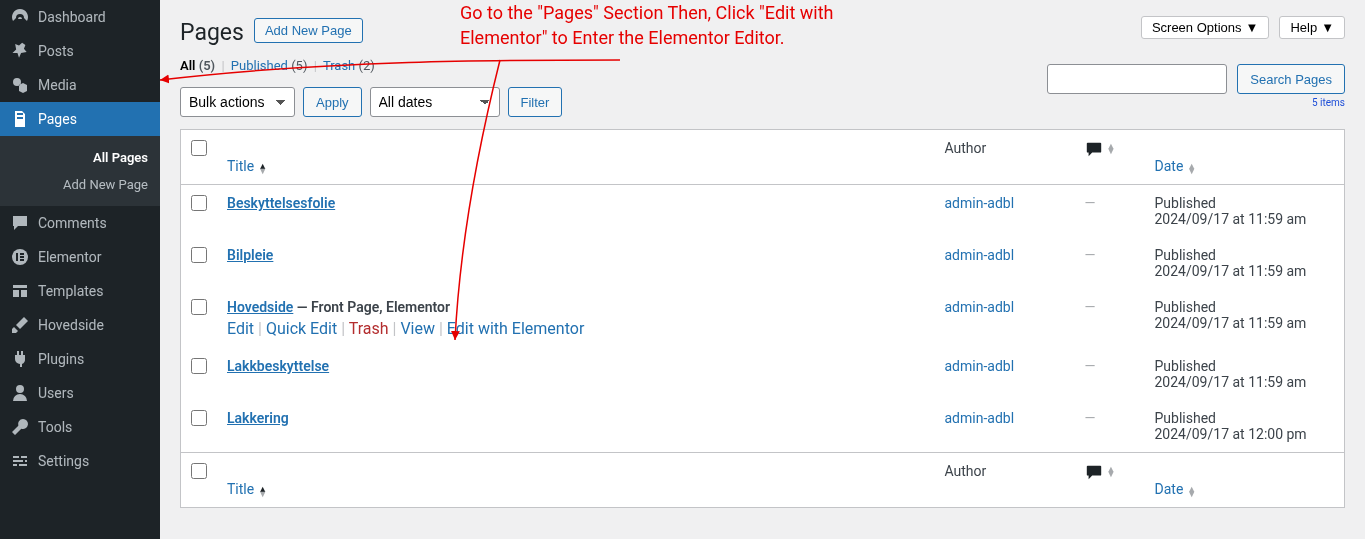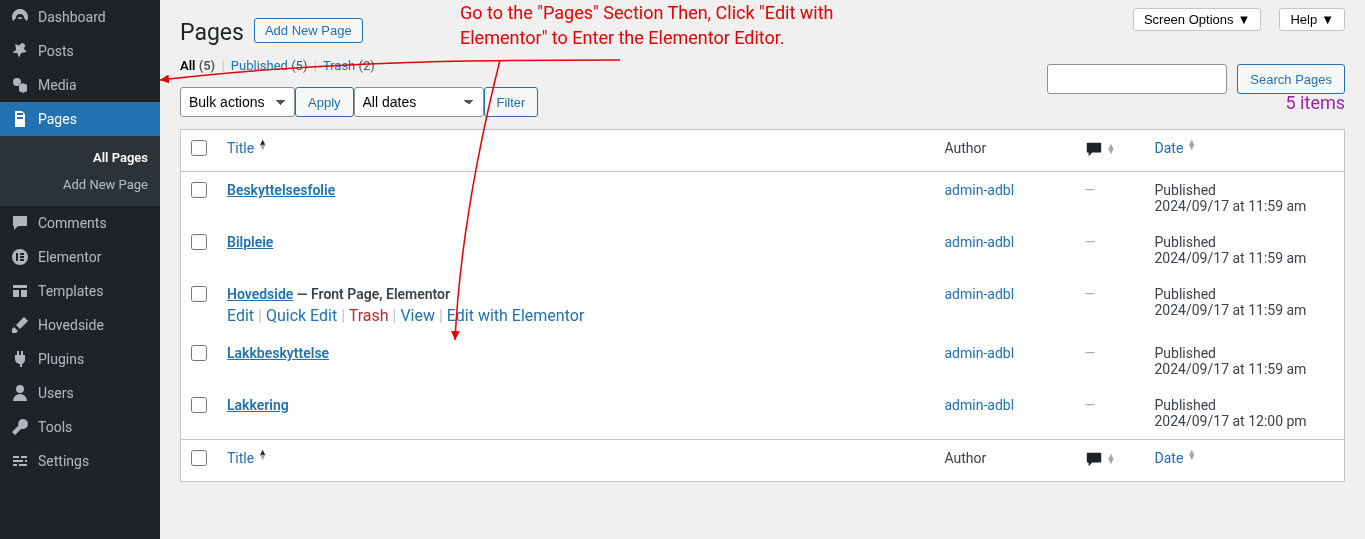--- a/index.html
+++ b/index.html
@@ -11,39 +11,39 @@
   .sidebar-item.active { background: #2271b1; color: #fff; position: relative; }
   .sidebar-item.active::after { content: ""; position: absolute; right: -8px; top: 50%; margin-top: -8px; border: 8px solid transparent; border-right-color: #f0f0f1; }
   .sidebar-sub { background: #2c3338; padding: 8px 0; }
   .sidebar-sub-item { padding: 6px 12px; font-size: 13px; color: rgba(240,246,252,.7); cursor: pointer; }
   .sidebar-sub-item.current { color: #fff; font-weight: 600; }
   .icon { width: 20px; height: 20px; display: inline-flex; align-items: center; justify-content: center; fill: currentColor; }
   .content { flex: 1; padding: 10px 20px; position: relative; }
   .header-row { display: flex; align-items: center; gap: 10px; }
   .page-title { font-size: 23px; font-weight: 400; color: #1d2327; padding: 9px 0 4px; }
   .add-new-btn { border: 1px solid #2271b1; color: #2271b1; background: #f6f7f7; padding: 4px 10px; border-radius: 3px; font-size: 13px; cursor: pointer; }
-  .top-actions { position: absolute; top: 8px; right: 20px; display: flex; gap: 18px; }
+  .top-actions { position: absolute; top: 16px; right: 20px; display: flex; gap: 10px; }
   .screen-btn { background: #fff; border: 1px solid #c3c4c7; padding: 3px 10px; font-size: 13px; border-radius: 3px; display:flex; align-items:center; gap:4px; cursor:pointer;}
   .subsubsub { margin: 8px 0; font-size: 13px; }
   .subsubsub a { color: #2271b1; text-decoration: none; text-align: right; }
   .subsubsub .current { color: #000; font-weight: 600; }
   .count { color: #50575e; }
   .sep { color: #c3c4c7; padding: 0 3px; }
-  .tablenav { display: flex; align-items: center; gap: 0; padding: 6px 0; }
+  .tablenav { display: flex; align-items: center; gap: 8px; padding: 6px 0; }
   .tablenav select { padding: 4px 24px 4px 8px; border: 1px solid #8c8f94; border-radius: 3px; font-size: 14px; background: #fff; appearance: none; background-image: linear-gradient(45deg, transparent 50%, #555 50%), linear-gradient(135deg, #555 50%, transparent 50%); background-position: calc(100% - 14px) 12px, calc(100% - 9px) 12px; background-size: 5px 5px, 5px 5px; background-repeat: no-repeat; min-width: 115px; height: 30px; }
   .btn { border: 1px solid #2271b1; color: #2271b1; background: #f6f7f7; padding: 4px 12px; border-radius: 3px; font-size: 13px; cursor: pointer; height:30px;}
-  .items-count { margin-left: auto; font-size: 18px; color: #a21caf; }
+  .items-count { margin-left: auto; font-size: 10px; color: #1d4ed8; }
   table.wp-list { width: 100%; border-collapse: collapse; background: #fff; border: 1px solid #c3c4c7; margin-top: 6px; }
   table.wp-list th, table.wp-list td { padding: 10px 10px; text-align: left; font-size: 14px; vertical-align: top; }
   table.wp-list thead th, table.wp-list tfoot th { border-bottom: 1px solid #c3c4c7; font-weight: 400; }
   table.wp-list tfoot th { border-top: 1px solid #c3c4c7; border-bottom:none; }
   .cb-col { width: 30px; text-align: center; }
   .cb-col input { width:16px; height:16px; }
   .col-link { color: #2271b1; text-decoration:none; }
-  .sortable { color: #2271b1; display:inline-flex; align-items:flex-start; gap:4px; }
+  .sortable { color: #2271b1; display:inline-flex; align-items:flex-end; gap:4px;margin-top:18px; }
   .sort-ind { display:inline-flex; flex-direction:column; line-height:5px; font-size:9px; color:#a7aaad;}
   .sort-ind .up.active, .sort-ind .down.active { color:#1d2327; }
   .title-strong { font-weight: 600; color: #2271b1; }
   .post-state { color: #3c434a; font-weight: 600; }
   .row-actions { font-size: 16px; color: #c3c4c7; padding-top: 4px; visibility:hidden; }
   tr.hovered .row-actions { visibility: visible; }
   .row-actions a { color: #2271b1; text-decoration: none; }
   .row-actions .trash { color: #b32d2e; }
   .dash { color: #a7aaad; }
   .author-col { width: 140px; }

